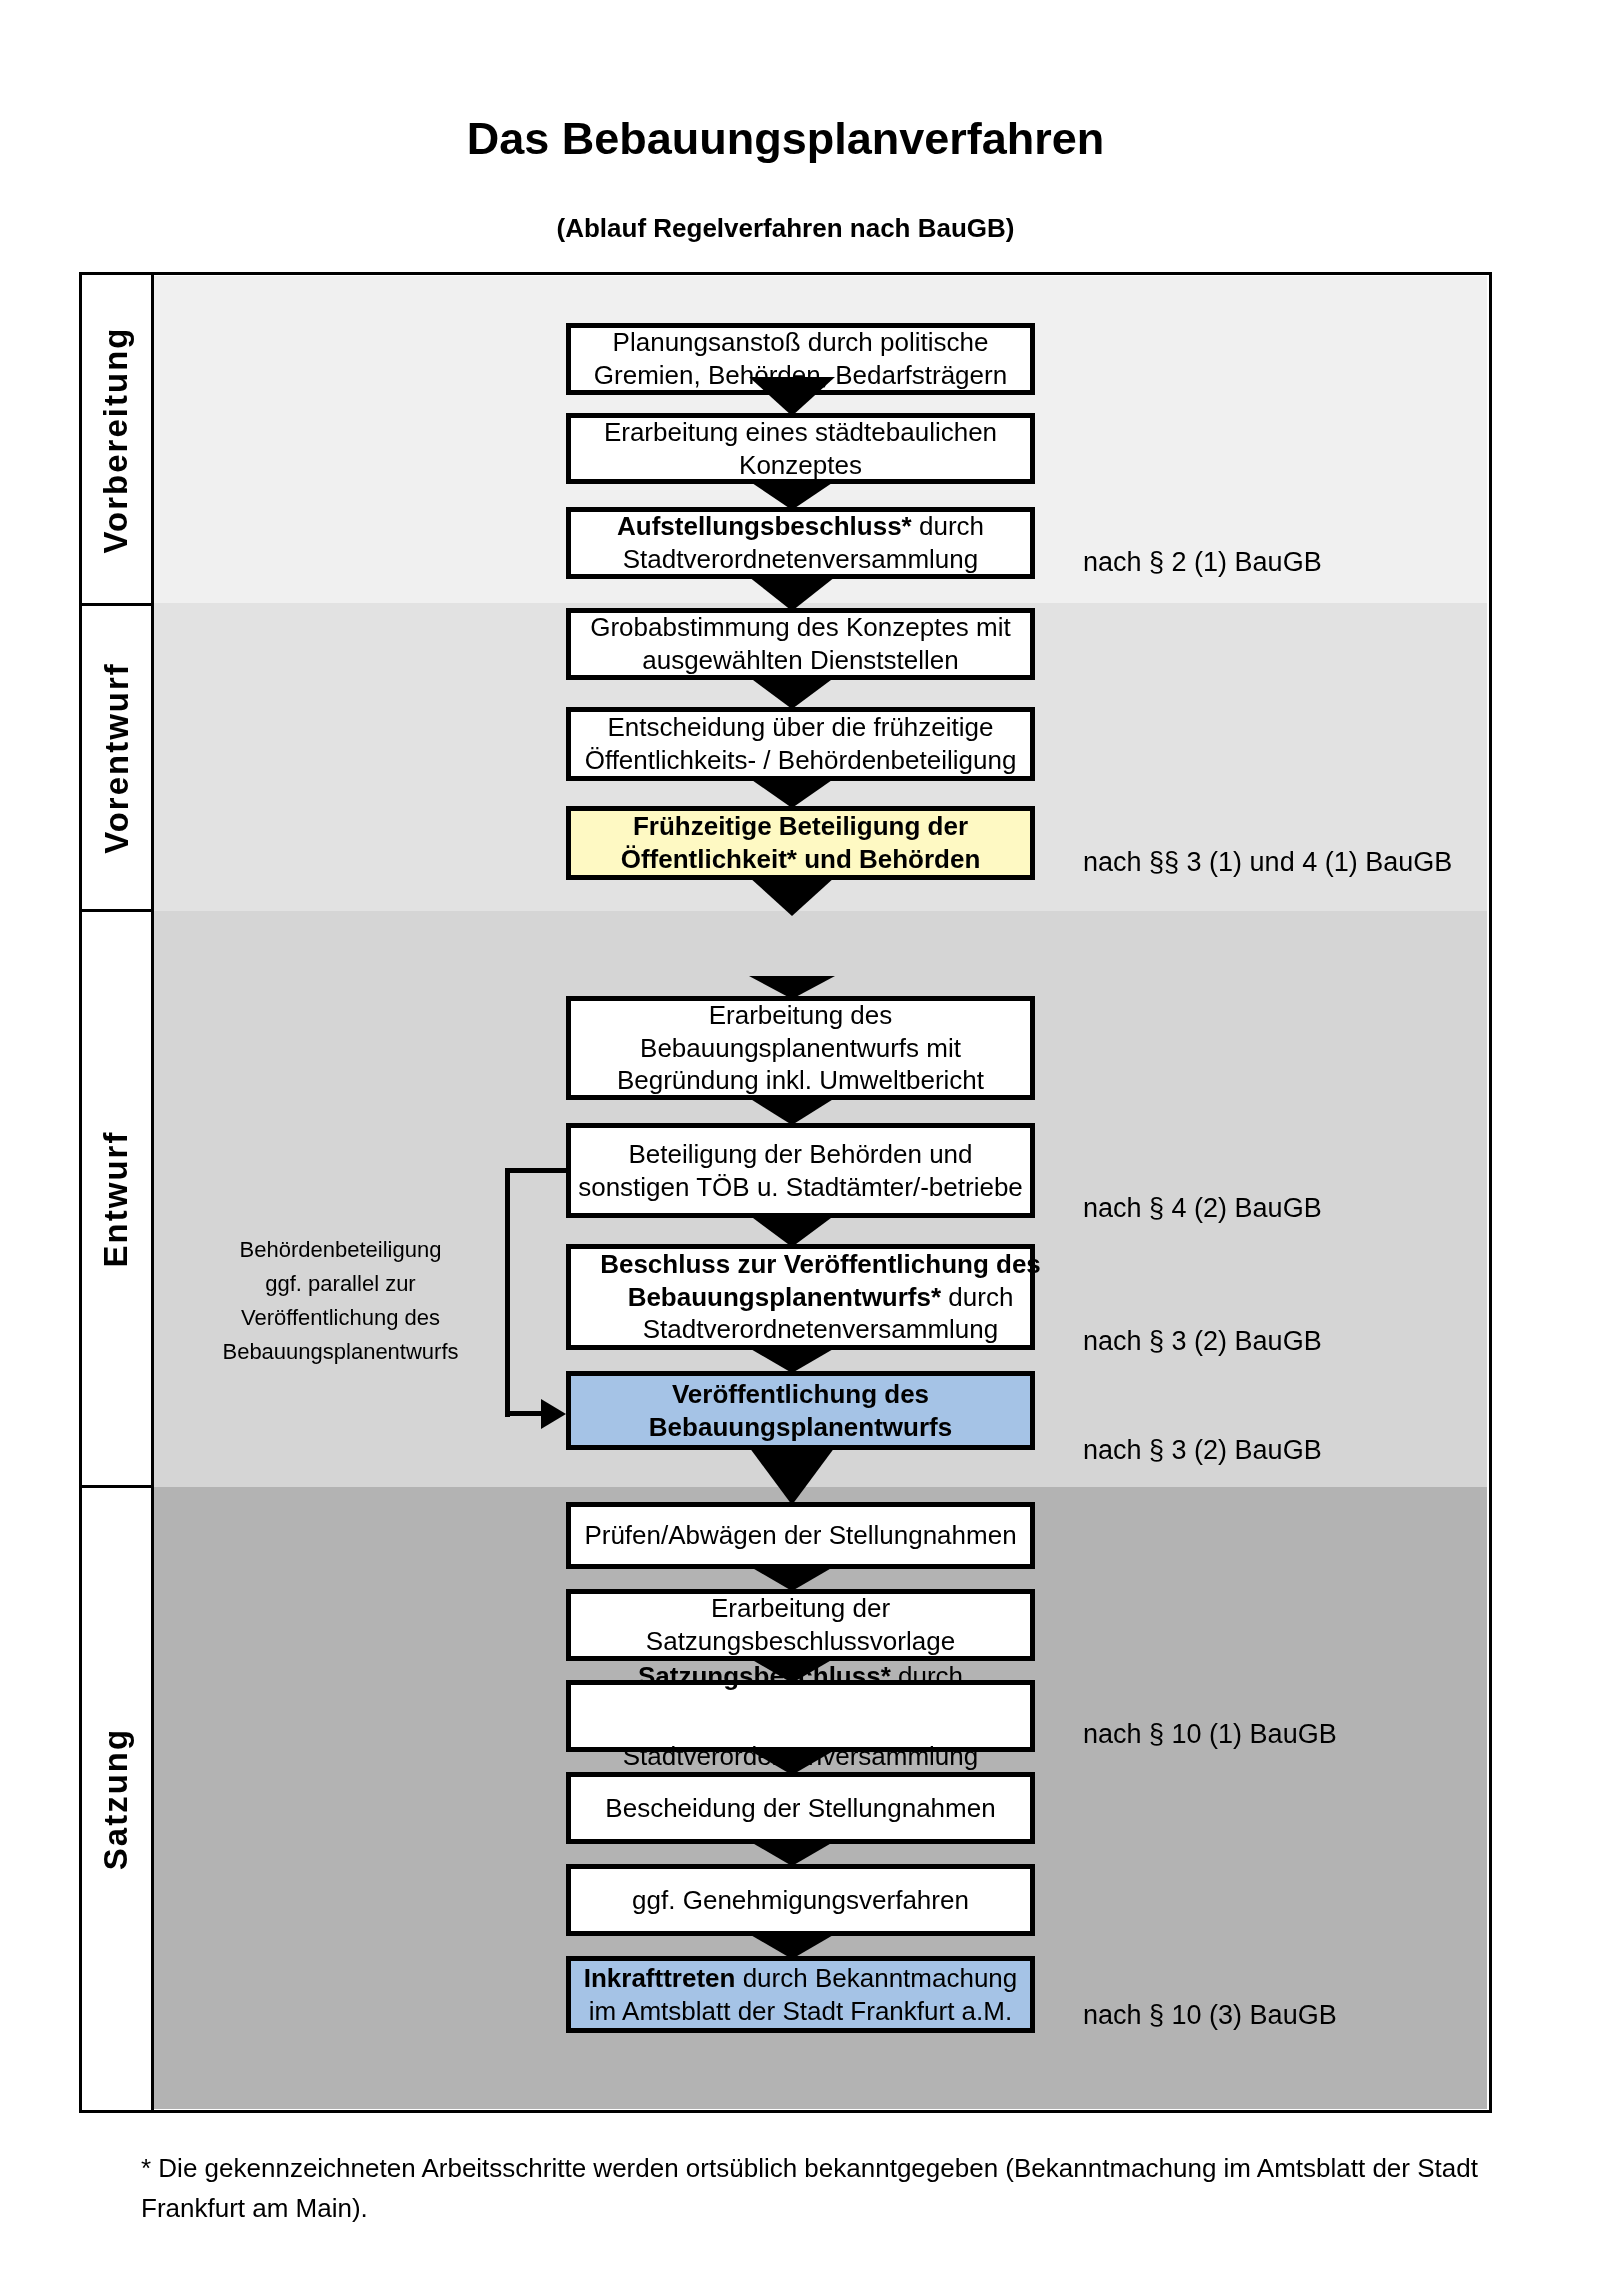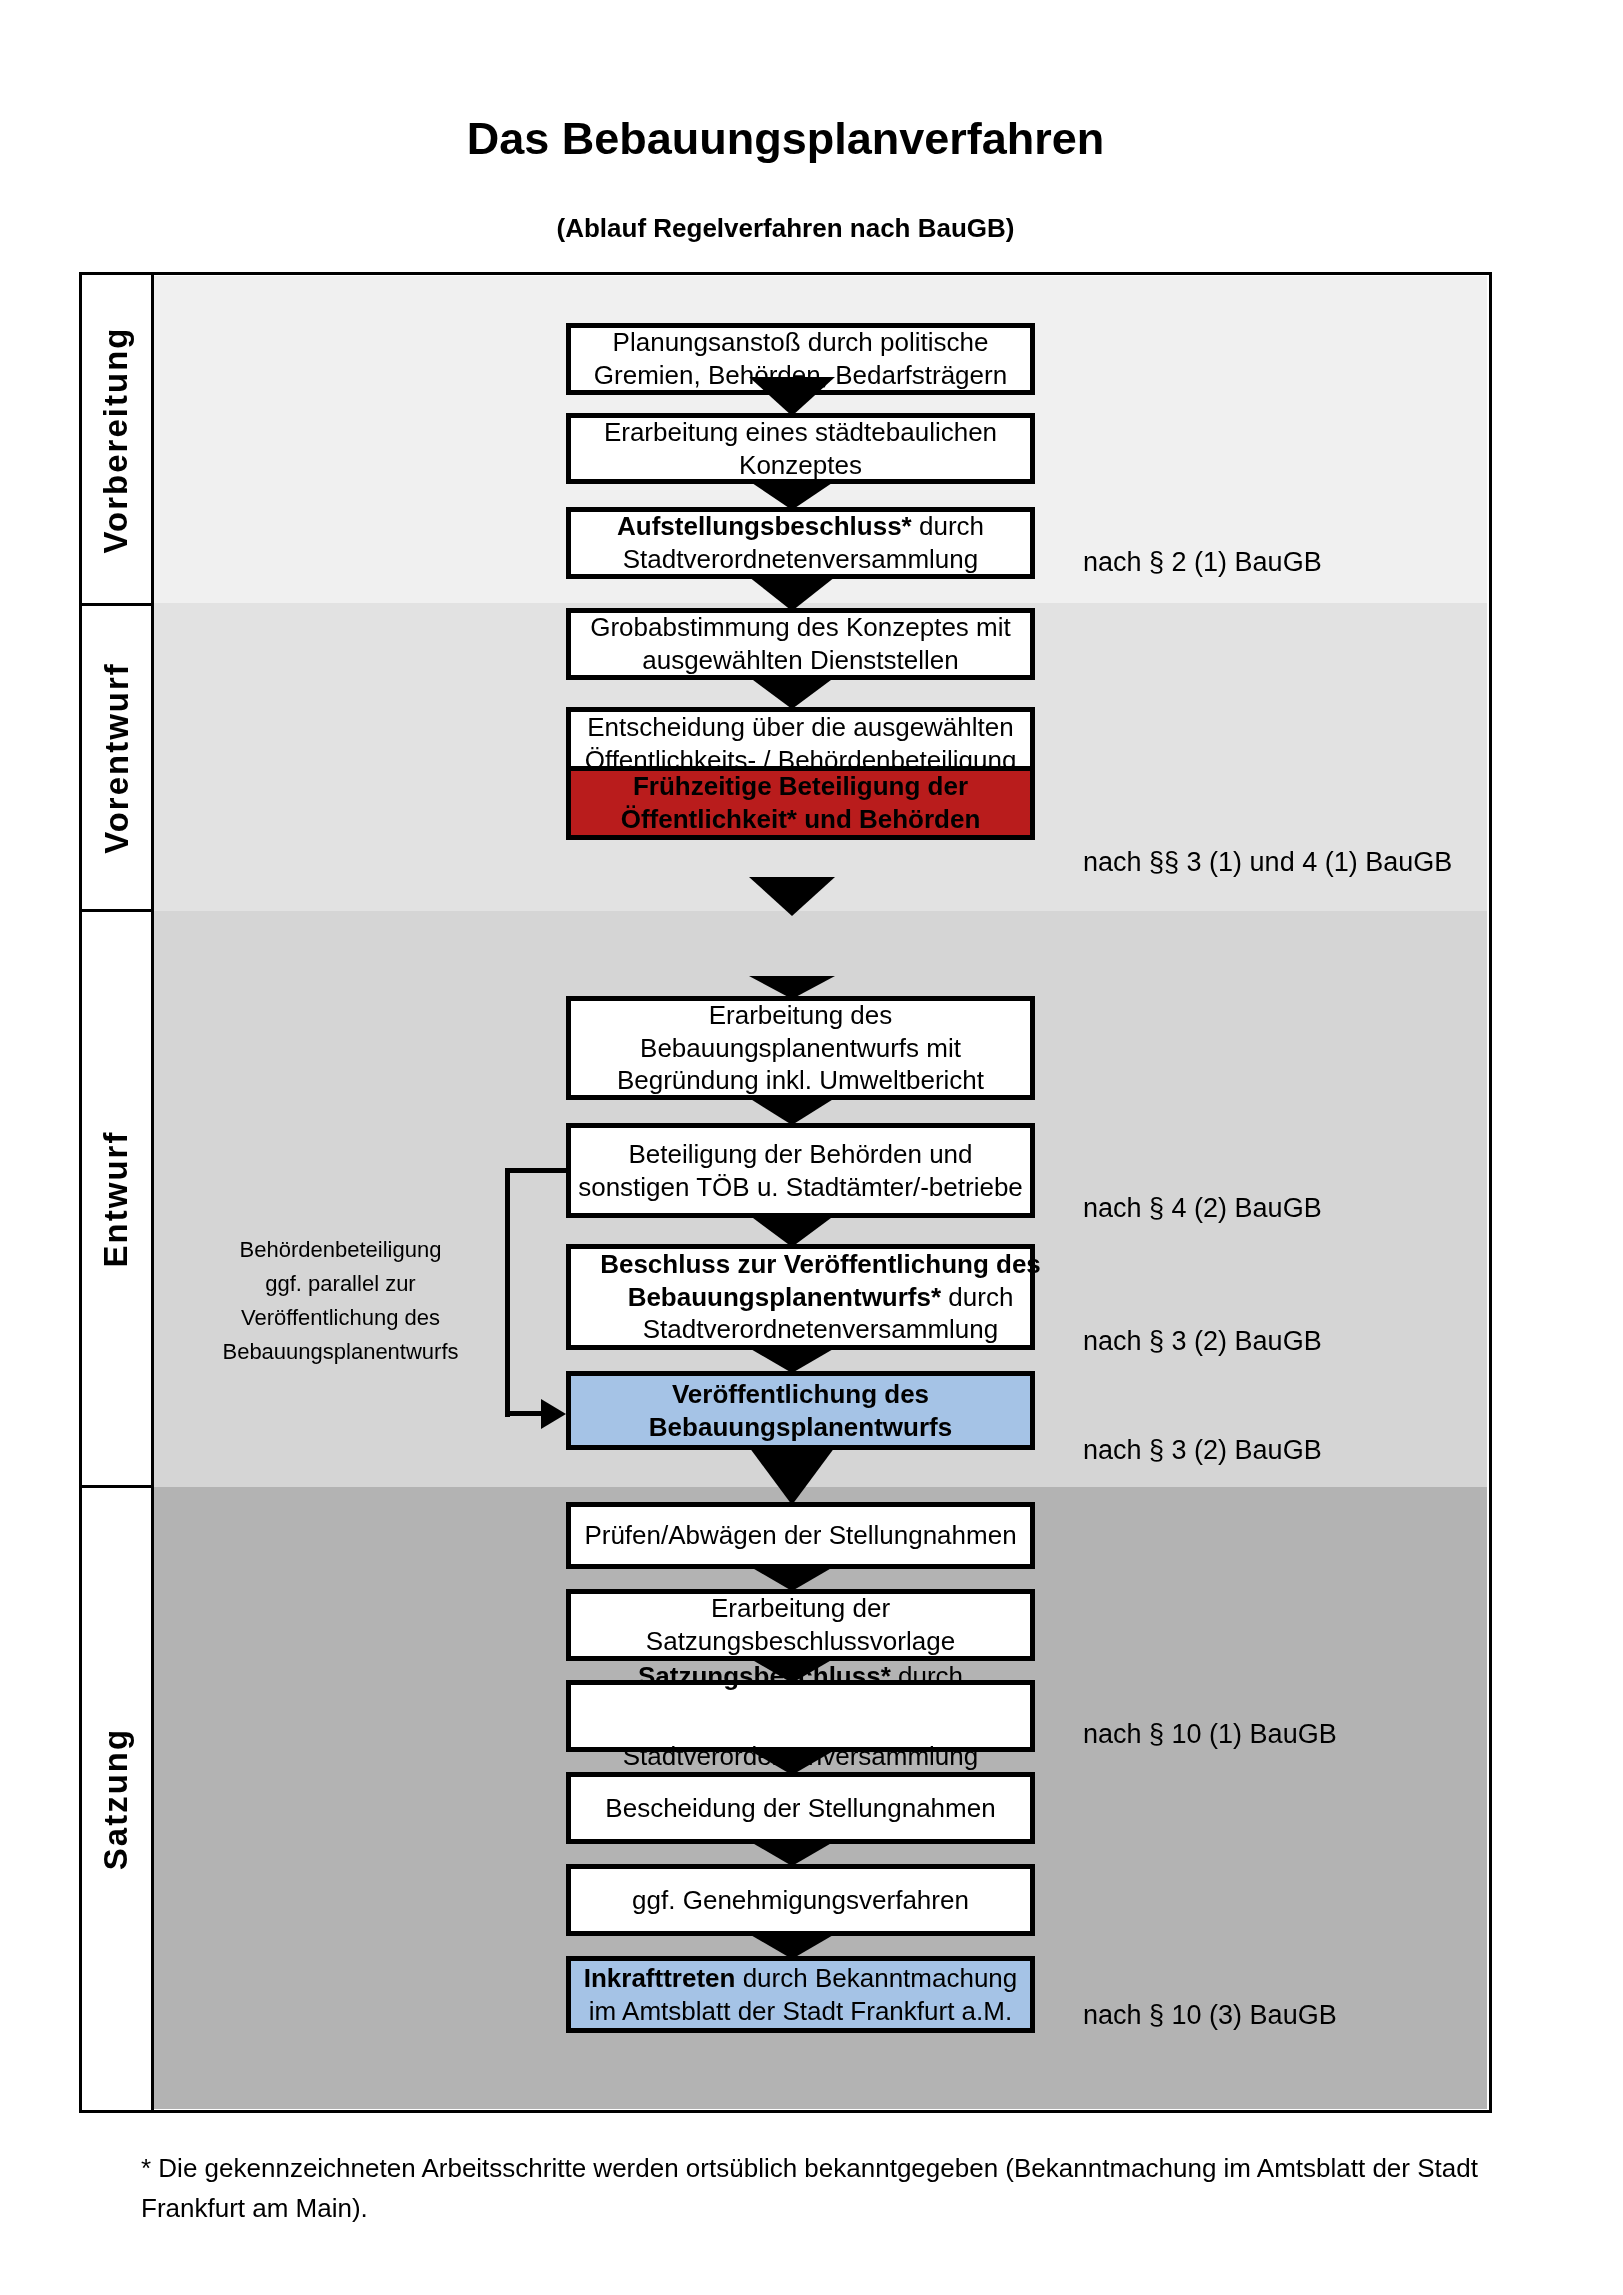--- a/index.html
+++ b/index.html
@@ -121,25 +121,25 @@
         <div class="box-line"><span class="b">Aufstellungsbeschluss*</span><span> durch</span></div>
         <div class="box-line"><span>Stadtverordnetenversammlung</span></div>
       </div>
       <div class="arrow" style="top: 577px; border-top-width: 34px;"></div>
       <div class="fbox" style="top: 608px; height: 72px;">
         <div class="box-line"><span>Grobabstimmung des Konzeptes mit</span></div>
         <div class="box-line"><span>ausgewählten Dienststellen</span></div>
       </div>
       <div class="arrow" style="top: 677px; border-top-width: 32px;"></div>
       <div class="fbox" style="top: 707px; height: 74px;">
-        <div class="box-line"><span>Entscheidung über die ausgewählten</span></div>
+        <div class="box-line"><span>Entscheidung über die frühzeitige</span></div>
         <div class="box-line"><span>Öffentlichkeits- / Behördenbeteiligung</span></div>
       </div>
       <div class="arrow" style="top: 778px; border-top-width: 30px;"></div>
-      <div class="fbox" style="top: 766px; height: 74px; background: #b91c1c;">
+      <div class="fbox" style="top: 806px; height: 74px; background: #fef9c3;">
         <div class="box-line"><span class="b">Frühzeitige Beteiligung der</span></div>
         <div class="box-line"><span class="b">Öffentlichkeit* und Behörden</span></div>
       </div>
       <div class="arrow" style="top: 877px; border-top-width: 39px;"></div>
       <div class="arrow" style="top: 976px; border-top-width: 23px;"></div>
       <div class="fbox" style="top: 996px; height: 104px;">
         <div class="box-line"><span>Erarbeitung des</span></div>
         <div class="box-line"><span>Bebauungsplanentwurfs mit</span></div>
         <div class="box-line"><span>Begründung inkl. Umweltbericht</span></div>
       </div>

